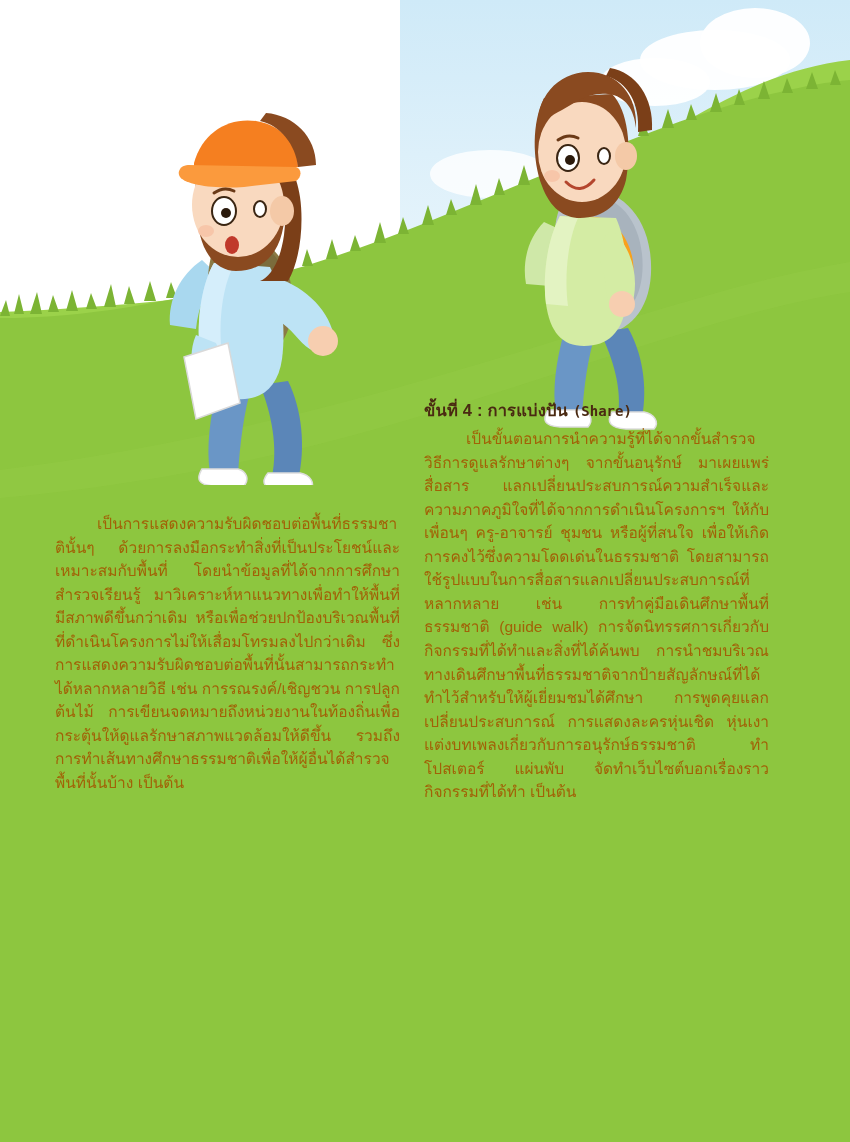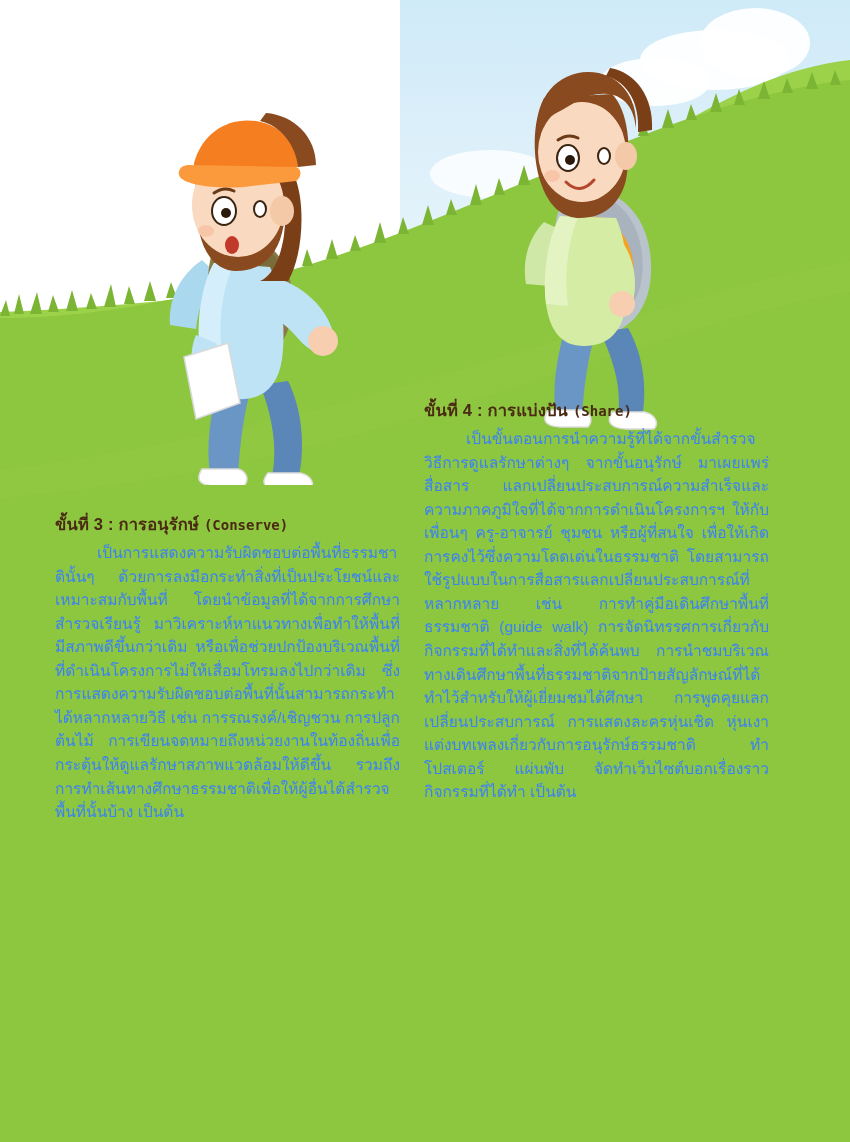--- a/index.html
+++ b/index.html
@@ -77,21 +77,21 @@
     font-family: "DejaVu Sans Mono", monospace;
     font-size: 14px;
     letter-spacing: 0px;
   }
   .body-text {
     font-size: 15.5px;
     text-align: justify;
     text-justify: inter-word;
     margin: 0;
     text-indent: 42px;
-    color: #3b82f6;
+    color: #a16207;
     word-break: break-word;
   }
 
   
   .char { position: absolute; }
   .char svg { display: block; }
   .char-left  { left: 110px; top: 85px; }
   .char-right { left: 480px; top: 40px; }
 </style>
 </head>
@@ -226,21 +226,20 @@
 
       <path d="M78,100 q10,-7 20,-2" stroke="#6b3a17" stroke-width="3" fill="none" stroke-linecap="round"></path>
 
       <path d="M86,142 q14,14 28,-2" stroke="#b4462e" stroke-width="3" fill="none" stroke-linecap="round"></path>
 
       <ellipse cx="72" cy="136" rx="8" ry="6" fill="#f6c0a4" opacity="0.8"></ellipse>
     </svg>
   </div>
 
   <div class="col col-left">
-    <h2 class="heading"><span>ขั้นที่ 3 : การอนุรักษ์ </span><span class="eng">(Conserve)</span></h2>
     <p class="body-text">เป็นการแสดงความรับผิดชอบต่อพื้นที่ธรรมชาตินั้นๆ ด้วยการลงมือกระทำสิ่งที่เป็นประโยชน์และเหมาะสมกับพื้นที่ โดยนำข้อมูลที่ได้จากการศึกษา สำรวจเรียนรู้ มาวิเคราะห์หาแนวทางเพื่อทำให้พื้นที่มีสภาพดีขึ้นกว่าเดิม หรือเพื่อช่วยปกป้องบริเวณพื้นที่ที่ดำเนินโครงการไม่ให้เสื่อมโทรมลงไปกว่าเดิม ซึ่งการแสดงความรับผิดชอบต่อพื้นที่นั้นสามารถกระทำได้หลากหลายวิธี เช่น การรณรงค์/เชิญชวน การปลูกต้นไม้ การเขียนจดหมายถึงหน่วยงานในท้องถิ่นเพื่อกระตุ้นให้ดูแลรักษาสภาพแวดล้อมให้ดีขึ้น รวมถึงการทำเส้นทางศึกษาธรรมชาติเพื่อให้ผู้อื่นได้สำรวจพื้นที่นั้นบ้าง เป็นต้น</p>
   </div>
 
   <div class="col col-right">
     <h2 class="heading"><span>ขั้นที่ 4 : การแบ่งปัน </span><span class="eng">(Share)</span></h2>
     <p class="body-text">เป็นขั้นตอนการนำความรู้ที่ได้จากขั้นสำรวจวิธีการดูแลรักษาต่างๆ จากขั้นอนุรักษ์ มาเผยแพร่ สื่อสาร แลกเปลี่ยนประสบการณ์ความสำเร็จและความภาคภูมิใจที่ได้จากการดำเนินโครงการฯ ให้กับเพื่อนๆ ครู-อาจารย์ ชุมชน หรือผู้ที่สนใจ เพื่อให้เกิดการคงไว้ซึ่งความโดดเด่นในธรรมชาติ โดยสามารถใช้รูปแบบในการสื่อสารแลกเปลี่ยนประสบการณ์ที่หลากหลาย เช่น การทำคู่มือเดินศึกษาพื้นที่ธรรมชาติ (guide walk) การจัดนิทรรศการเกี่ยวกับกิจกรรมที่ได้ทำและสิ่งที่ได้ค้นพบ การนำชมบริเวณทางเดินศึกษาพื้นที่ธรรมชาติจากป้ายสัญลักษณ์ที่ได้ทำไว้สำหรับให้ผู้เยี่ยมชมได้ศึกษา การพูดคุยแลกเปลี่ยนประสบการณ์ การแสดงละครหุ่นเชิด หุ่นเงา แต่งบทเพลงเกี่ยวกับการอนุรักษ์ธรรมชาติ ทำโปสเตอร์ แผ่นพับ จัดทำเว็บไซต์บอกเรื่องราวกิจกรรมที่ได้ทำ เป็นต้น</p>
   </div>
 
 </div>
 

